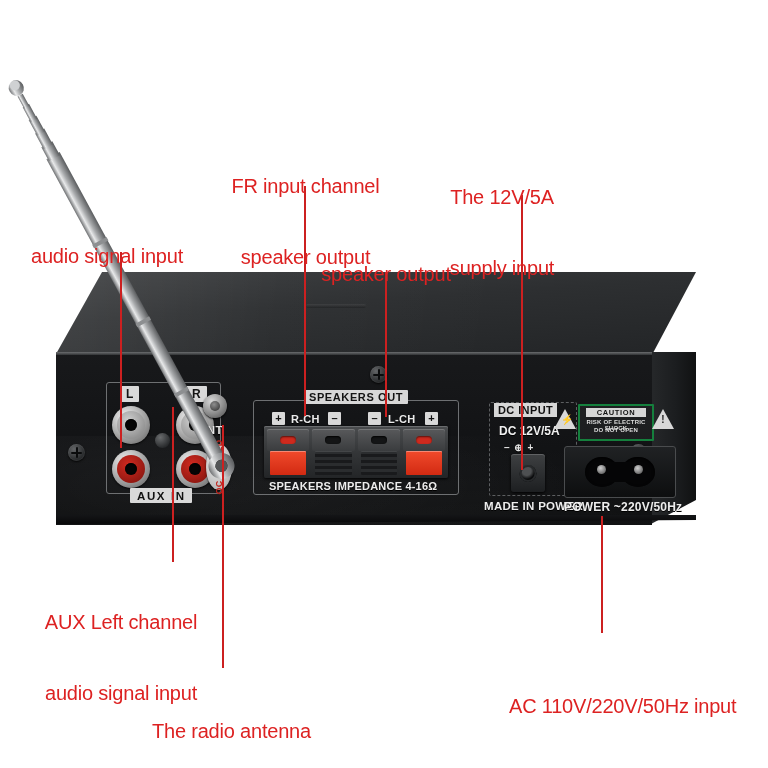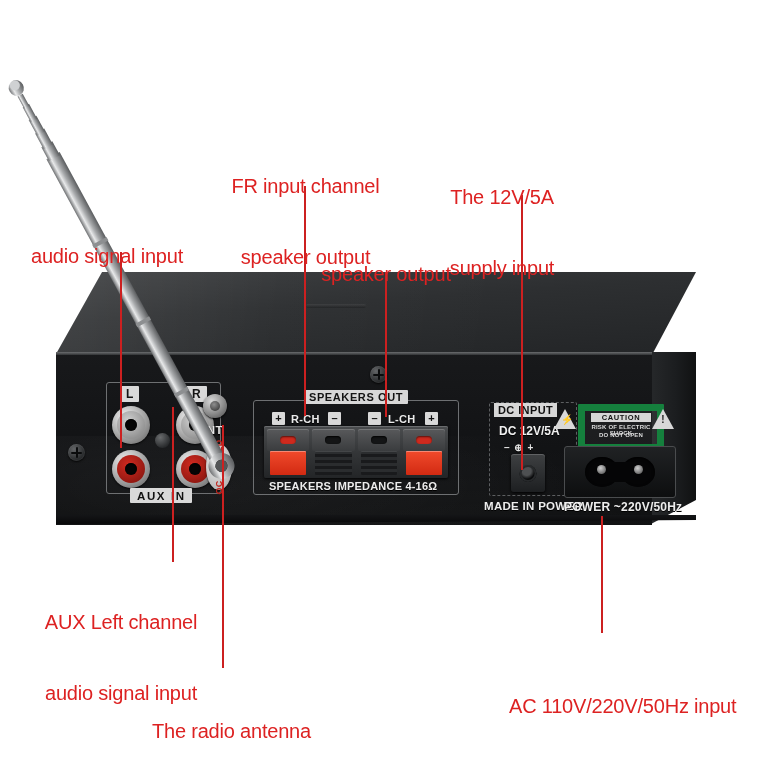--- a/index.html
+++ b/index.html
@@ -384,21 +384,21 @@
     color: #1a1a1a;
     font-size: 10px;
     font-weight: bold;
     line-height: 10px;
     text-shadow: none;
   }
   .caution-box {
     position: absolute;
     left: 24px; top: 0;
     width: 72px; height: 33px;
-    border: 7px solid #15803d;
+    border: 2px solid #15803d;
     background: rgba(210,210,210,0.06);
     border-radius: 1px;
   }
   .caution-head {
     position: absolute;
     left: 6px; top: 1.5px;
     width: 60px;
     background: #d6d6d6;
     color: #111;
     font-size: 7.5px;

